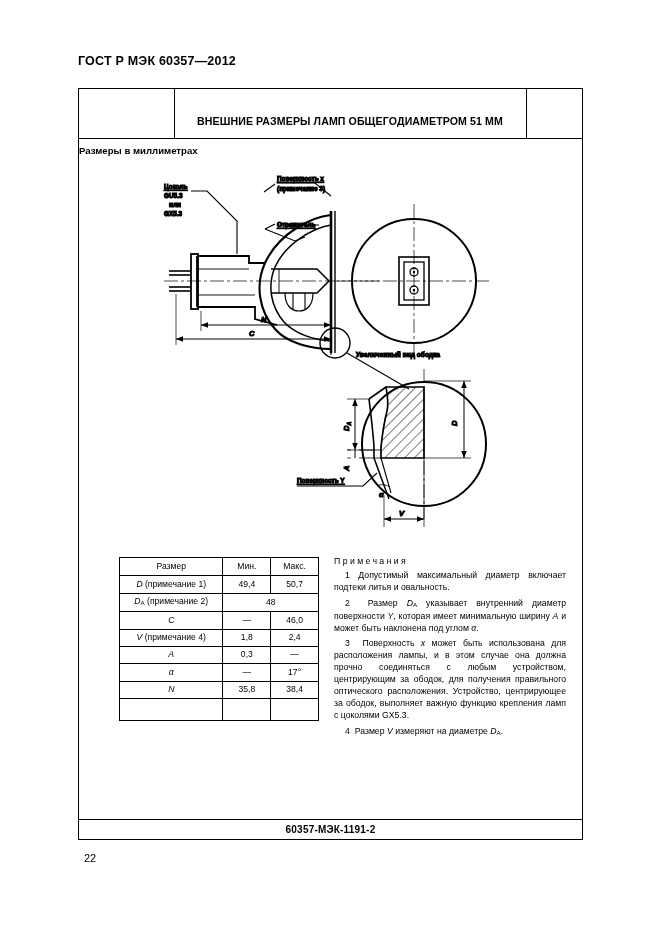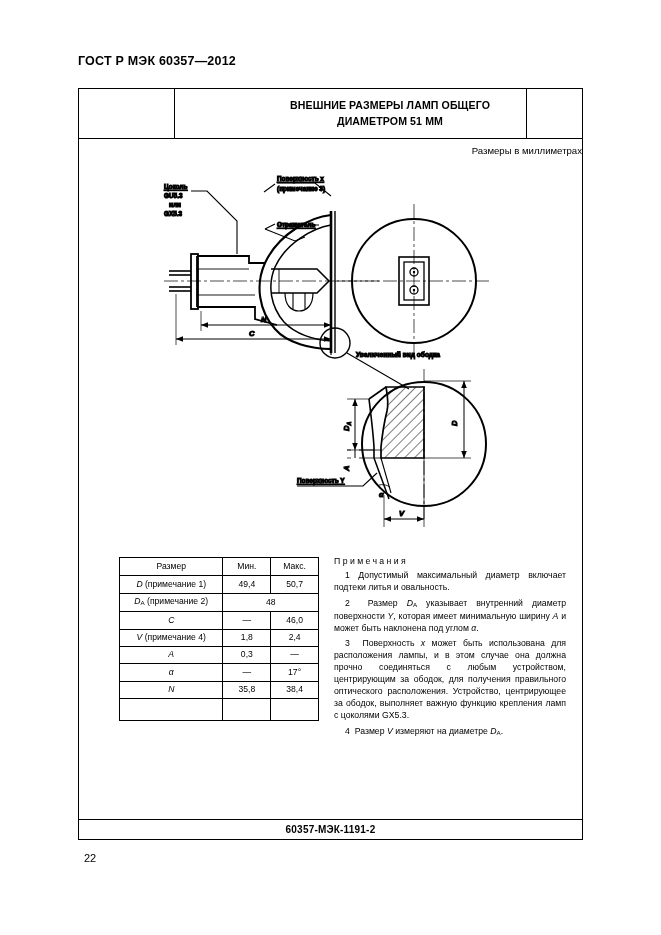--- a/index.html
+++ b/index.html
@@ -37,38 +37,38 @@
     position: absolute;
     left: 0; top: 0;
     width: 100%; height: 50px;
     border-bottom: 1.6px solid #000;
   }
   .fh-sep { position: absolute; top: 0; height: 100%; width: 0; border-left: 1.2px solid #000; }
   .fh-sep.left { left: 95px; }
   .fh-sep.right { left: 447px; }
   .frame-title {
     position: absolute;
-    left: 95px; top: 0;
+    left: 95px; top: 8px;
     width: 352px; height: 100%;
-    display: flex; flex-direction: column;
+    display: flex; flex-direction: row;
     align-items: center; justify-content: center;
     font-size: 10.6px; font-weight: bold;
     line-height: 1.42;
     text-align: center;
     letter-spacing: 0.1px;
-    margin-left: 40px;
   }
 
   
   .units {
     position: absolute;
     left: 0; top: 56px;
     width: 100%;
-    text-align: right;
+    text-align: left;
     font-size: 9.6px;
+    font-weight: bold;
   }
 
   
   .drawing {
     position: absolute;
     left: 0; top: 70px;
     width: 505px; height: 400px;
   }
   .drawing svg { display: block; }
 

